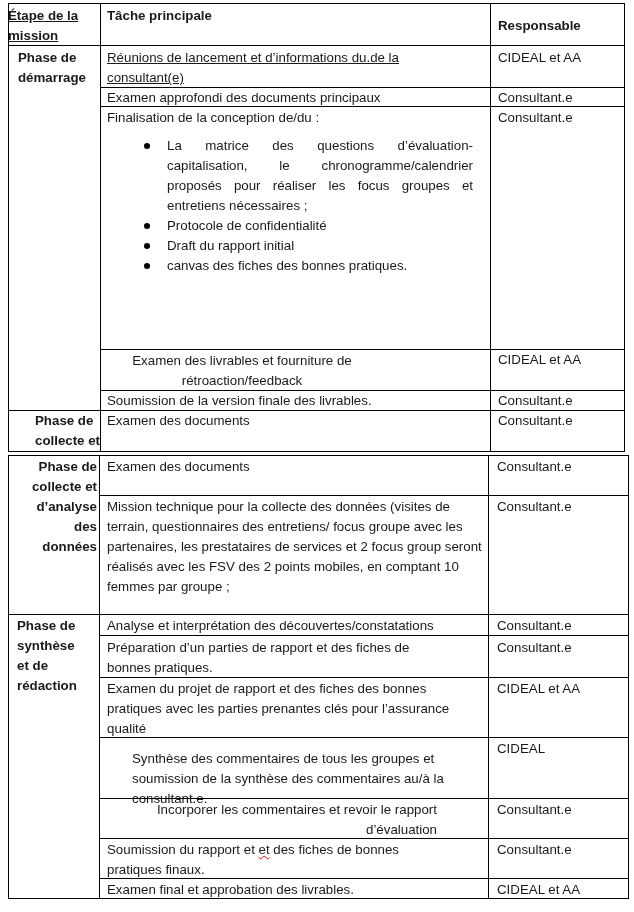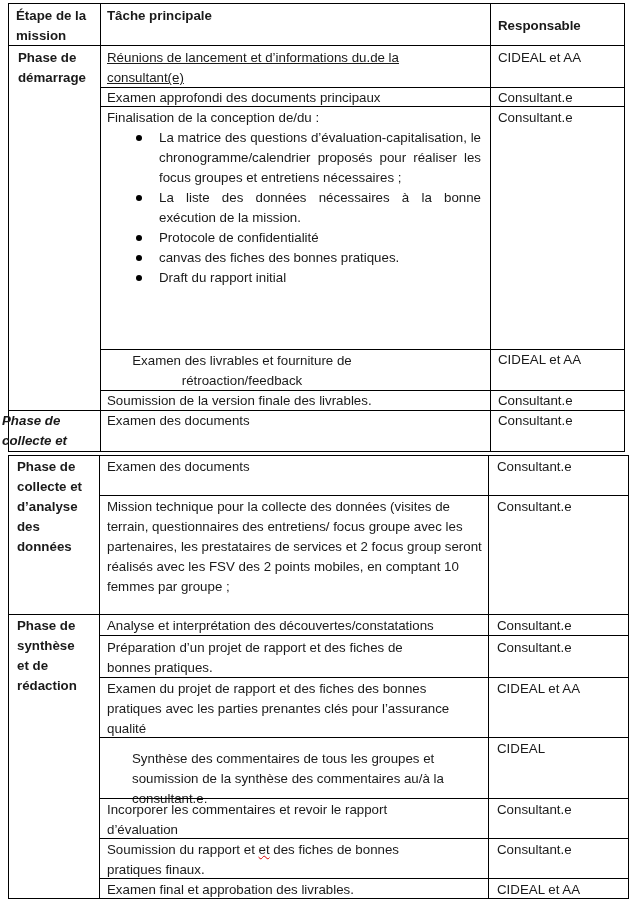--- a/index.html
+++ b/index.html
@@ -5,108 +5,107 @@
     html, body { margin: 0; padding: 0; background: #ffffff; }
     body { width: 634px; height: 912px; position: relative; overflow: hidden;
            font-family: "Liberation Sans", "DejaVu Sans", sans-serif; color: #1a1a1a; }
     .tbl { position: absolute; border: 1px solid #000; box-sizing: border-box; }
     .cell { position: absolute; box-sizing: border-box; font-size: 13.3px; line-height: 20px;
             padding: 1px 0 0 0; overflow: hidden; }
     .hline { position: absolute; height: 1px; background: #000; }
     .vline { position: absolute; width: 1px; background: #000; }
     .bold { font-weight: bold; }
     .just { text-align: justify; }
-    ul.bul { margin: 0; padding: 0; list-style: none; }
+    ul.bul { margin: 8px; padding: 0; list-style: none; }
     ul.bul li { position: relative; padding-left: 52px; padding-right: 6px; }
     ul.bul li .dot { position: absolute; left: 29px; top: 7px; width: 6px; height: 6px;
                      border-radius: 50%; background: #000; }
     .squiggle { text-decoration: underline wavy #d00; text-decoration-thickness: 1px; }
   </style>
 </head>
 <body>
 
 <div class="tbl" style="left:8px; top:3px; width:617px; height:449px;"></div>
 
 <div class="vline" style="left:100px; top:3px; height:449px;"></div>
 <div class="vline" style="left:490px; top:3px; height:449px;"></div>
 
-<div class="cell bold" style="left:16px; top:5px; width:80px;">Étape de la mission</div>
+<div class="cell bold" style="left:8px; top:5px; width:80px;text-decoration:underline;">Étape de la mission</div>
 <div class="cell bold" style="left:107px; top:5px; width:370px;">Tâche principale</div>
 <div class="cell bold" style="left:498px; top:15px; width:120px;">Responsable</div>
 <div class="hline" style="left:8px; top:45px; width:617px;"></div>
 
 <div class="cell bold" style="left:18px; top:47px; width:82px;">Phase de démarrage</div>
 
 <div class="cell" style="left:107px; top:47px; width:332px;text-decoration:underline;">Réunions de lancement et d’informations du.de la consultant(e)</div>
 <div class="cell" style="left:498px; top:47px; width:120px;">CIDEAL et AA</div>
 <div class="hline" style="left:100px; top:87px; width:525px;"></div>
 
 <div class="cell" style="left:107px; top:87px; width:380px;">Examen approfondi des documents principaux</div>
 <div class="cell" style="left:498px; top:87px; width:120px;">Consultant.e</div>
 <div class="hline" style="left:100px; top:106px; width:525px;"></div>
 
 <div class="cell" style="left:107px; top:107px; width:380px;">
   <div>Finalisation de la conception de/du :</div>
   <ul class="bul">
     <li class="just"><span class="dot"></span><span>La matrice des questions d’évaluation-capitalisation, le chronogramme/calendrier proposés pour réaliser les focus groupes et entretiens nécessaires ;</span></li>
-    <li class="just"><span class="dot"></span><span>La liste des données nécessaires à la bonne exécution de la mission.</span></li>
     <li><span class="dot"></span><span>Protocole de confidentialité</span></li>
+    <li><span class="dot"></span><span>Draft du rapport initial</span></li>
     <li><span class="dot"></span><span>canvas des fiches des bonnes pratiques.</span></li>
-    <li><span class="dot"></span><span>Draft du rapport initial</span></li>
   </ul>
 </div>
 <div class="cell" style="left:498px; top:107px; width:120px;">Consultant.e</div>
 <div class="hline" style="left:100px; top:349px; width:525px;"></div>
 
 <div class="cell" style="left:107px; top:350px; width:270px;text-align:center;">Examen des livrables et fourniture de rétroaction/feedback</div>
 <div class="cell" style="left:498px; top:349px; width:120px;">CIDEAL et AA</div>
 <div class="hline" style="left:100px; top:390px; width:525px;"></div>
 
 <div class="cell" style="left:107px; top:390px; width:380px;">Soumission de la version finale des livrables.</div>
 <div class="cell" style="left:498px; top:390px; width:120px;">Consultant.e</div>
 <div class="hline" style="left:8px; top:410px; width:617px;"></div>
 
-<div class="cell bold" style="left:2px; top:410px; width:82px;font-style:italic;">Phase de collecte et</div>
+<div class="cell bold" style="left:35px; top:410px; width:82px;">Phase de collecte et</div>
 <div class="cell" style="left:107px; top:410px; width:380px;">Examen des documents</div>
 <div class="cell" style="left:498px; top:410px; width:120px;">Consultant.e</div>
 
 <div class="tbl" style="left:8px; top:455px; width:621px; height:444px;"></div>
 
 <div class="vline" style="left:99px; top:455px; height:444px;"></div>
 <div class="vline" style="left:488px; top:455px; height:444px;"></div>
 
-<div class="cell bold" style="left:17px; top:456px; width:80px;">Phase de collecte et d’analyse des données</div>
+<div class="cell bold" style="left:17px; top:456px; width:80px;text-align:right;">Phase de collecte et d’analyse des données</div>
 
 <div class="cell" style="left:107px; top:456px; width:375px;">Examen des documents</div>
 <div class="cell" style="left:497px; top:456px; width:125px;">Consultant.e</div>
 <div class="hline" style="left:99px; top:495px; width:530px;"></div>
 
 <div class="cell" style="left:107px; top:496px; width:375px;">Mission technique pour la collecte des données (visites de terrain, questionnaires des entretiens/ focus groupe avec les partenaires, les prestataires de services et 2 focus group seront réalisés avec les FSV des 2 points mobiles, en comptant 10 femmes par groupe ;</div>
 <div class="cell" style="left:497px; top:496px; width:125px;">Consultant.e</div>
 <div class="hline" style="left:8px; top:614px; width:621px;"></div>
 
 <div class="cell bold" style="left:17px; top:615px; width:70px;">Phase de synthèse et de rédaction</div>
 
 <div class="cell" style="left:107px; top:615px; width:380px;">Analyse et interprétation des découvertes/constatations</div>
 <div class="cell" style="left:497px; top:615px; width:125px;">Consultant.e</div>
 <div class="hline" style="left:99px; top:635px; width:530px;"></div>
 
-<div class="cell" style="left:107px; top:637px; width:340px;">Préparation d’un projet de rapport et des fiches de bonnes pratiques.</div>
+<div class="cell" style="left:107px; top:637px; width:340px;">Préparation d’un parties de rapport et des fiches de bonnes pratiques.</div>
 <div class="cell" style="left:497px; top:637px; width:125px;">Consultant.e</div>
 <div class="hline" style="left:99px; top:677px; width:530px;"></div>
 
 <div class="cell" style="left:107px; top:678px; width:370px;">Examen du projet de rapport et des fiches des bonnes pratiques avec les parties prenantes clés pour l’assurance qualité</div>
 <div class="cell" style="left:497px; top:678px; width:125px;">CIDEAL et AA</div>
 <div class="hline" style="left:99px; top:737px; width:530px;"></div>
 
 <div class="cell" style="left:107px; top:748px; width:365px;margin-left:25px;">Synthèse des commentaires de tous les groupes et soumission de la synthèse des commentaires au/à la consultant.e.</div>
 <div class="cell" style="left:497px; top:738px; width:125px;">CIDEAL</div>
 <div class="hline" style="left:99px; top:798px; width:530px;"></div>
 
-<div class="cell" style="left:107px; top:799px; width:330px;">Incorporer les commentaires et revoir le rapport d’évaluation</div>
+<div class="cell" style="left:107px; top:799px; width:330px;text-align:right;">Incorporer les commentaires et revoir le rapport d’évaluation</div>
 <div class="cell" style="left:497px; top:799px; width:125px;">Consultant.e</div>
 <div class="hline" style="left:99px; top:838px; width:530px;"></div>
 
 <div class="cell" style="left:107px; top:839px; width:330px;">
   <span>Soumission du rapport et </span><span class="squiggle">et</span><span> des fiches de bonnes pratiques finaux.</span>
 </div>
 <div class="cell" style="left:497px; top:839px; width:125px;">Consultant.e</div>
 <div class="hline" style="left:99px; top:878px; width:530px;"></div>
 
 <div class="cell" style="left:107px; top:879px; width:380px;">Examen final et approbation des livrables.</div>

